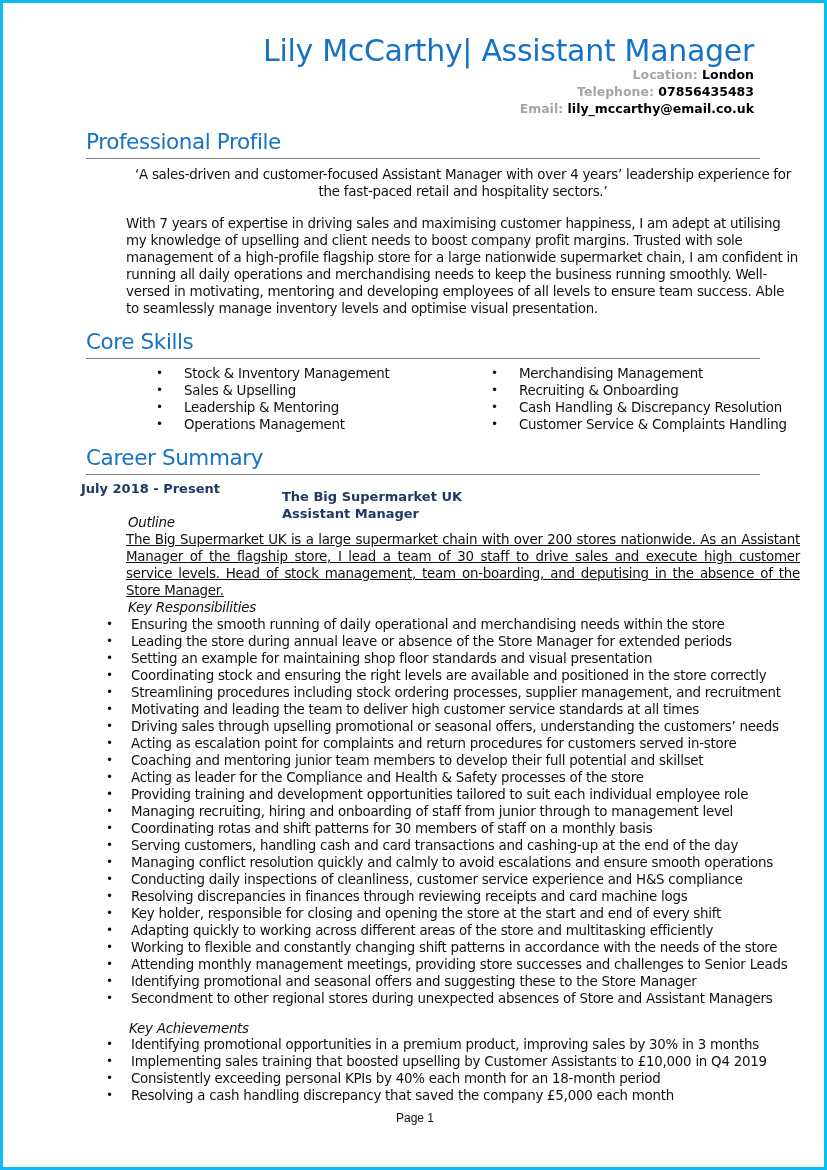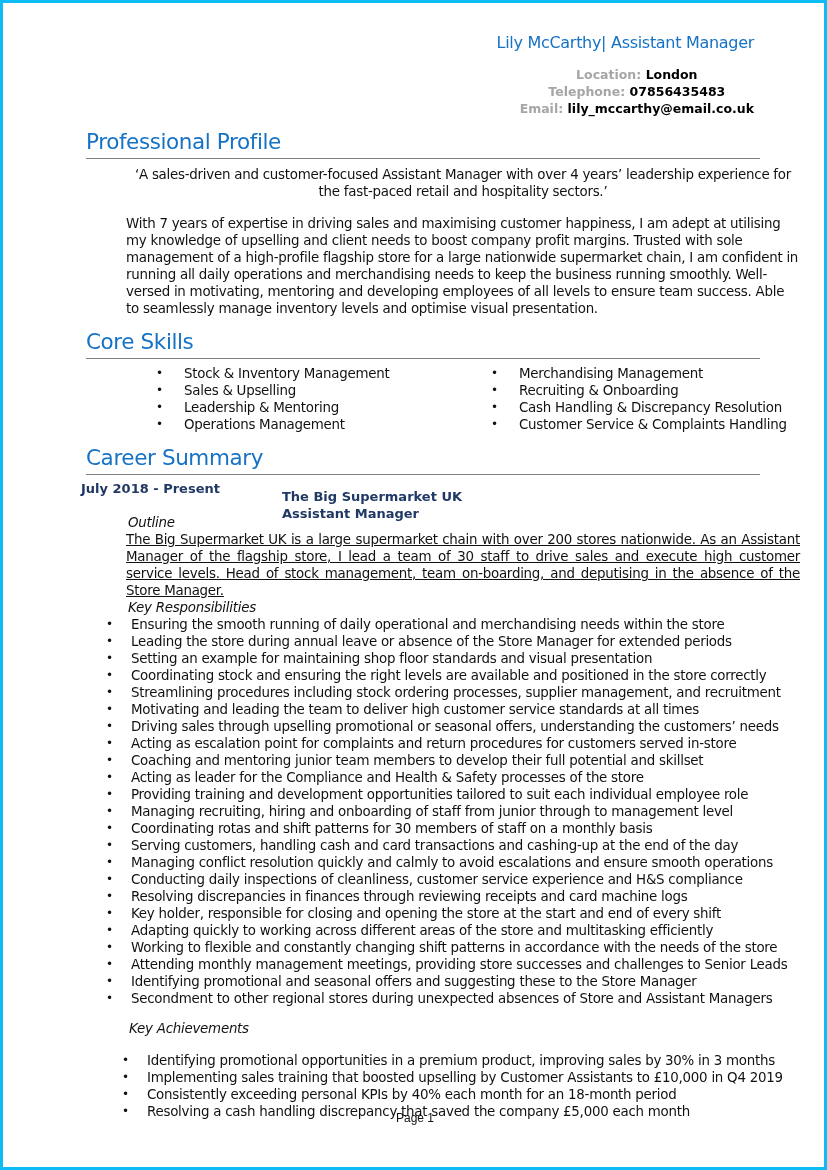--- a/index.html
+++ b/index.html
@@ -6,23 +6,23 @@
   body {
     width: 827px; height: 1170px; box-sizing: border-box;
     border: 3px solid #0ebcf5;
     position: relative; overflow: hidden;
     font-family: "DejaVu Sans", sans-serif;
     color: #111;
   }
   .page { position: absolute; left: 75px; top: 0; width: 676px; }
   .name {
     position: absolute; top: 30px; right: 0;
-    font-size: 16px; color: #1572c4; white-space: nowrap; letter-spacing: -0.3px;
+    font-size: 30px; color: #1572c4; white-space: nowrap; letter-spacing: -0.3px;
   }
-  .contact { position: absolute; top: 63px; right: 0; text-align: center; font-size: 12.5px; line-height: 17px; font-weight: bold; }
+  .contact { position: absolute; top: 63px; right: 0; text-align: right; font-size: 12.5px; line-height: 17px; font-weight: bold; }
   .contact .lbl { color: #a6a6a6; }
   .contact .val { color: #000; }
   .section-title {
     position: absolute; left: 8px; width: 674px;
     font-size: 21.5px; color: #1572c4; letter-spacing: -0.4px;
     border-bottom: 1px solid #7f7f7f; padding-bottom: 3px; line-height: 26px;
   }
   .txt { font-size: 13.4px; line-height: 17px; letter-spacing: -0.25px; margin-left: 48px; }
   .quote { position: absolute; top: 163px; left: 0; width: 674px; text-align: center; }
   .profile { position: absolute; top: 212px; left: 0; width: 674px; }
@@ -35,21 +35,21 @@
   .job-date { position: absolute; left: 3px; top: 0; }
   .job-co { position: absolute; left: 204px; top: 8px; }
   .italic { font-style: italic; }
   .outline-lbl { position: absolute; top: 511px; left: 2px; }
   .outline-txt { position: absolute; top: 528px; left: 0; width: 674px; text-align: justify; text-decoration: underline; }
   .resp-lbl { position: absolute; top: 596px; left: 2px; }
   .resp { position: absolute; top: 613px; left: 0; width: 700px; margin: 0; padding: 0; list-style: none; }
   .resp li, .ach li { position: relative; padding-left: 53px; white-space: nowrap; }
   .resp li::before, .ach li::before { content: "•"; position: absolute; left: 28px; top: 0; font-size: 12px; }
   .ach-lbl { position: absolute; top: 1017px; left: 3px; }
-  .ach { position: absolute; top: 1033px; left: 0; width: 700px; margin: 16px; padding: 0; list-style: none; }
+  .ach { position: absolute; top: 1033px; left: 0; width: 700px; margin: 0; padding: 0; list-style: none; }
   .footer { position: absolute; top: 1108px; left: 0; width: 674px; text-align: center; font-family: "Liberation Sans", sans-serif; font-size: 12px; }
 </style>
 </head>
 <body>
 
 <div class="page">
   <div class="name">Lily McCarthy| Assistant Manager</div>
   <div class="contact">
     <div><span class="lbl">Location:</span> <span class="val">London</span></div>
     <div><span class="lbl">Telephone:</span> <span class="val">07856435483</span></div>

